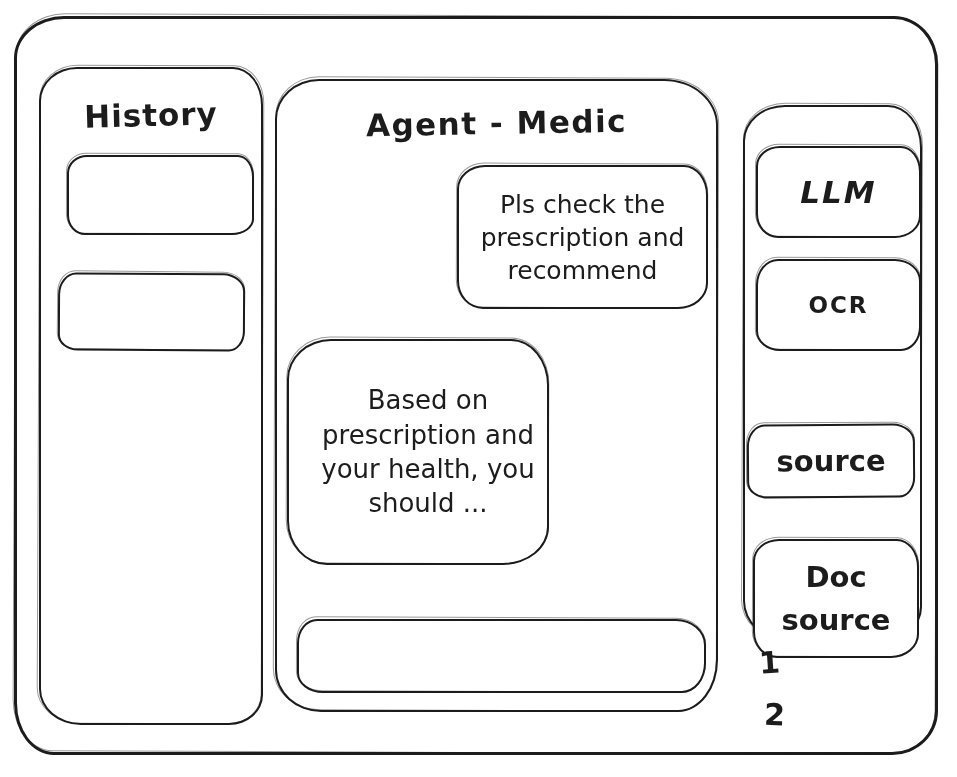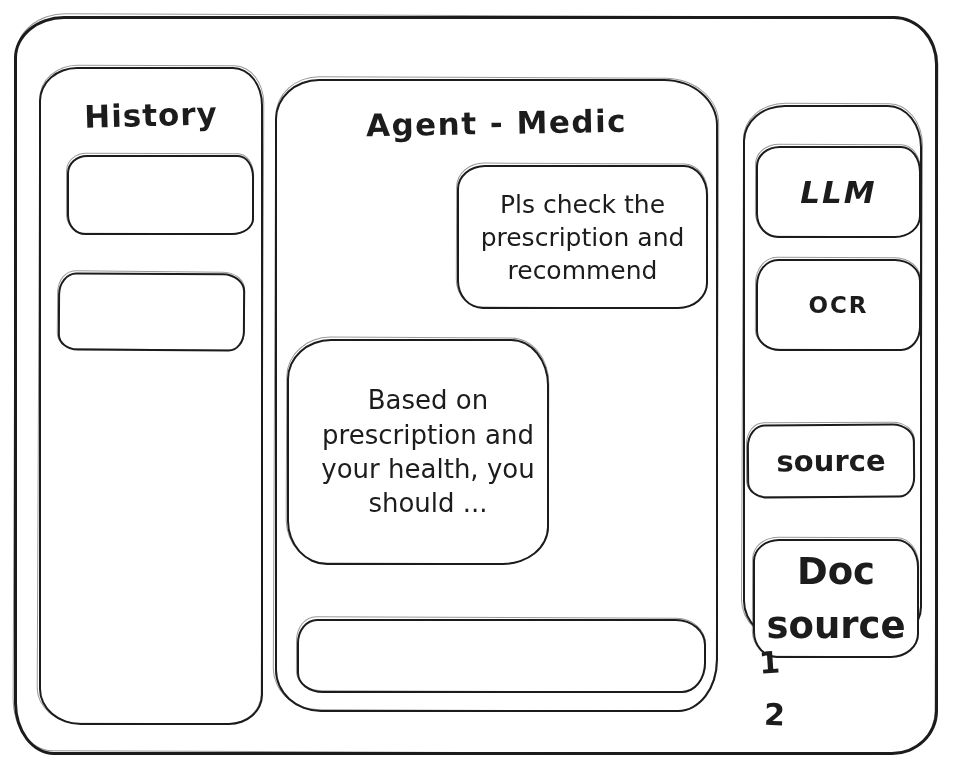--- a/index.html
+++ b/index.html
@@ -112,21 +112,21 @@
     border-radius: 22px 26px 20px 24px / 26px 22px 24px 20px;
   }
   .tool-params {
     left: 2px; top: 317px; width: 168px; height: 74px;
     font-size: 29px;
     border-radius: 18px 22px 16px 20px / 22px 18px 20px 16px;
     transform: rotate(-0.4deg);
   }
   .tool-doc {
     left: 8px; top: 432px; width: 166px; height: 119px;
-    font-size: 37px; line-height: 1.45; padding: 12px 14px;
+    font-size: 29px; line-height: 1.45; padding: 12px 14px;
     border-radius: 26px 22px 28px 24px / 22px 28px 24px 26px;
   }
   .doc-num { position: absolute; font-size: 30px; font-weight: bold; }
   .doc-num-1 { left: 14px; top: 538px; transform: rotate(-4deg); }
   .doc-num-2 { left: 19px; top: 590px; transform: rotate(2deg); }
 </style>
 </head>
 <body>
 
 <div class="canvas">

